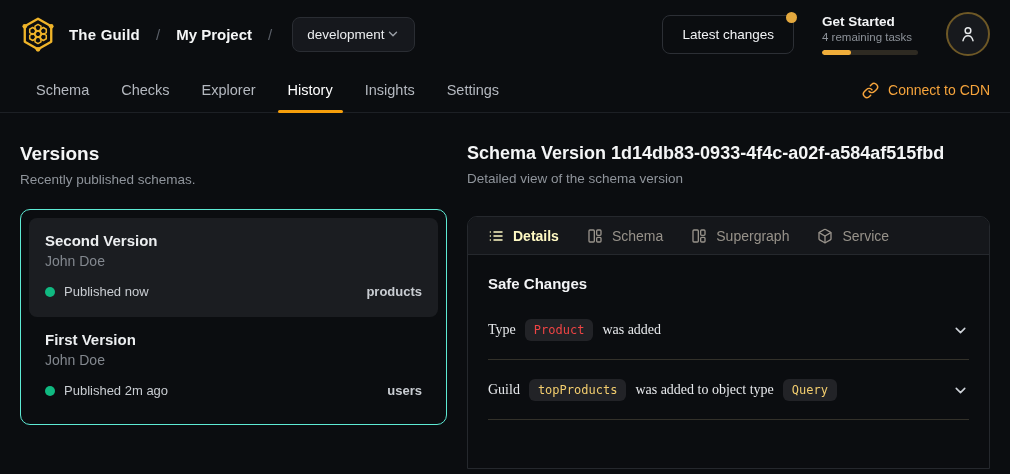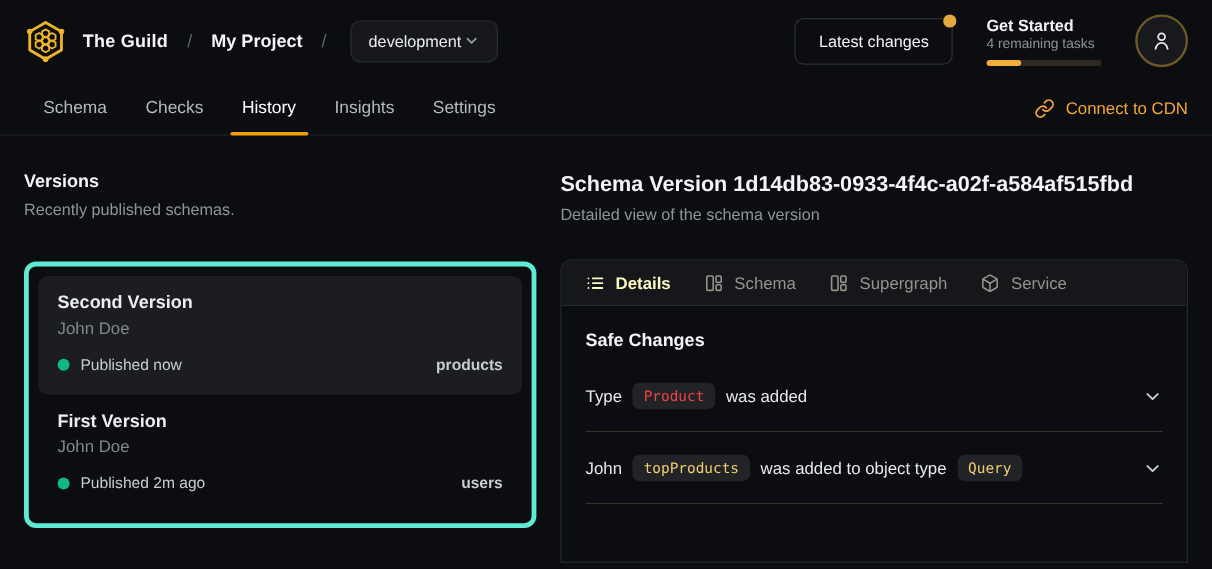--- a/index.html
+++ b/index.html
@@ -63,26 +63,26 @@
   }
   .cdn-link {
     margin-left:auto; display:flex; align-items:center; gap:9px;
     font-size:14px; font-weight:500; cursor:pointer;
   }
 
   
   .main { display:flex; gap:20px; padding:30px 20px 0 20px; }
   .col-left { width:427px; flex:none; }
   .col-right { flex:1; min-width:0; }
-  .panel-title { font-size:15px; font-weight:700; color:#f4f5f6; }
+  .panel-title { font-size:19px; font-weight:700; color:#f4f5f6; }
   .panel-sub { font-size:13.5px; color:#8f949b; margin-top:7px; }
 
   
   .versions-card {
-    margin-top:36px; border:4px solid #5eead4; border-radius:10px; padding:8px;
+    margin-top:22px; border:1px solid #5eead4; border-radius:10px; padding:8px;
   }
   .version-item { border-radius:8px; padding:14px 16px 18px 16px; cursor:pointer; }
   .version-item.selected { background:#1b1d21; }
   .vi-title { font-size:15px; font-weight:700; color:#eceef0; }
   .vi-author { font-size:14px; color:#83888f; margin-top:4px; }
   .vi-meta { display:flex; align-items:center; margin-top:15px; }
   .vi-dot { width:10px; height:10px; border-radius:50%; margin-right:9px; flex:none; }
   .vi-status { font-size:13px; color:#c9cdd2; }
   .vi-service { margin-left:auto; font-size:13px; font-weight:700; color:#c9cdd2; }
 
@@ -97,21 +97,21 @@
   }
   .dtab { display:flex; align-items:center; gap:9px; font-size:14px; color:#97928a; cursor:pointer; }
   .dtab.active { color:#fef9c3; font-weight:700; }
   .detail-body { padding:20px; }
   .section-title { font-size:15px; font-weight:700; color:#f3f4f6; }
   .changes-list { margin-top:8px; }
   .change-row {
     display:flex; align-items:center; gap:9px; padding:19px 0 18px 0;
     border-bottom:1px solid #33312a; cursor:pointer;
   }
-  .change-row .txt { font-size:14px; color:#e7e9ec; }
+  .change-row .txt { font-size:14px; color:#e7e9ec;font-family:Liberation Serif, serif; }
   .change-row code {
     font-family:"DejaVu Sans Mono", monospace; font-size:12px;
     background:#222327; border-radius:6px; padding:4px 9px;
   }
   .change-row .chev { margin-left:auto; color:#ced2d8; }
 </style>
 </head>
 <body>
 
 <header class="header">
@@ -169,20 +169,21 @@
         </svg>
       </span>
     </div>
   </div>
 </header>
 
 <nav class="nav">
   <div id="nav-tabs" style="display:flex;">
       <div class="nav-tab">Schema</div>
       <div class="nav-tab">Checks</div>
+      <div class="nav-tab">Explorer</div>
       <div class="nav-tab active">History</div>
       <div class="nav-tab">Insights</div>
       <div class="nav-tab">Settings</div>
     </div>
   <div class="cdn-link" id="cdn-link" style="color: rgb(246, 164, 60);">
     <span>
       <svg width="17" height="17" viewBox="0 0 24 24" fill="none" stroke="currentColor" stroke-width="2.1" stroke-linecap="round" stroke-linejoin="round">
         <path d="M10 13a5 5 0 0 0 7.54.54l3-3a5 5 0 0 0-7.07-7.07l-1.72 1.71"></path>
         <path d="M14 11a5 5 0 0 0-7.54-.54l-3 3a5 5 0 0 0 7.07 7.07l1.71-1.71"></path>
       </svg>
@@ -273,21 +274,21 @@
               <span class="txt">Type</span>
               <code style="color: #ef4444;">Product</code>
               <span class="txt">was added</span>
               <span class="chev">
                 <svg width="17" height="17" viewBox="0 0 24 24" fill="none" stroke="currentColor" stroke-width="2.2" stroke-linecap="round" stroke-linejoin="round">
                   <polyline points="6 9 12 15 18 9"></polyline>
                 </svg>
               </span>
             </div>
             <div class="change-row">
-              <span class="txt">John</span>
+              <span class="txt">Guild</span>
               <code style="color: rgb(242, 205, 110);">topProducts</code>
               <span class="txt">was added to object type</span>
               <code style="color: rgb(242, 205, 110);">Query</code>
               <span class="chev">
                 <svg width="17" height="17" viewBox="0 0 24 24" fill="none" stroke="currentColor" stroke-width="2.2" stroke-linecap="round" stroke-linejoin="round">
                   <polyline points="6 9 12 15 18 9"></polyline>
                 </svg>
               </span>
             </div>
           </div>

